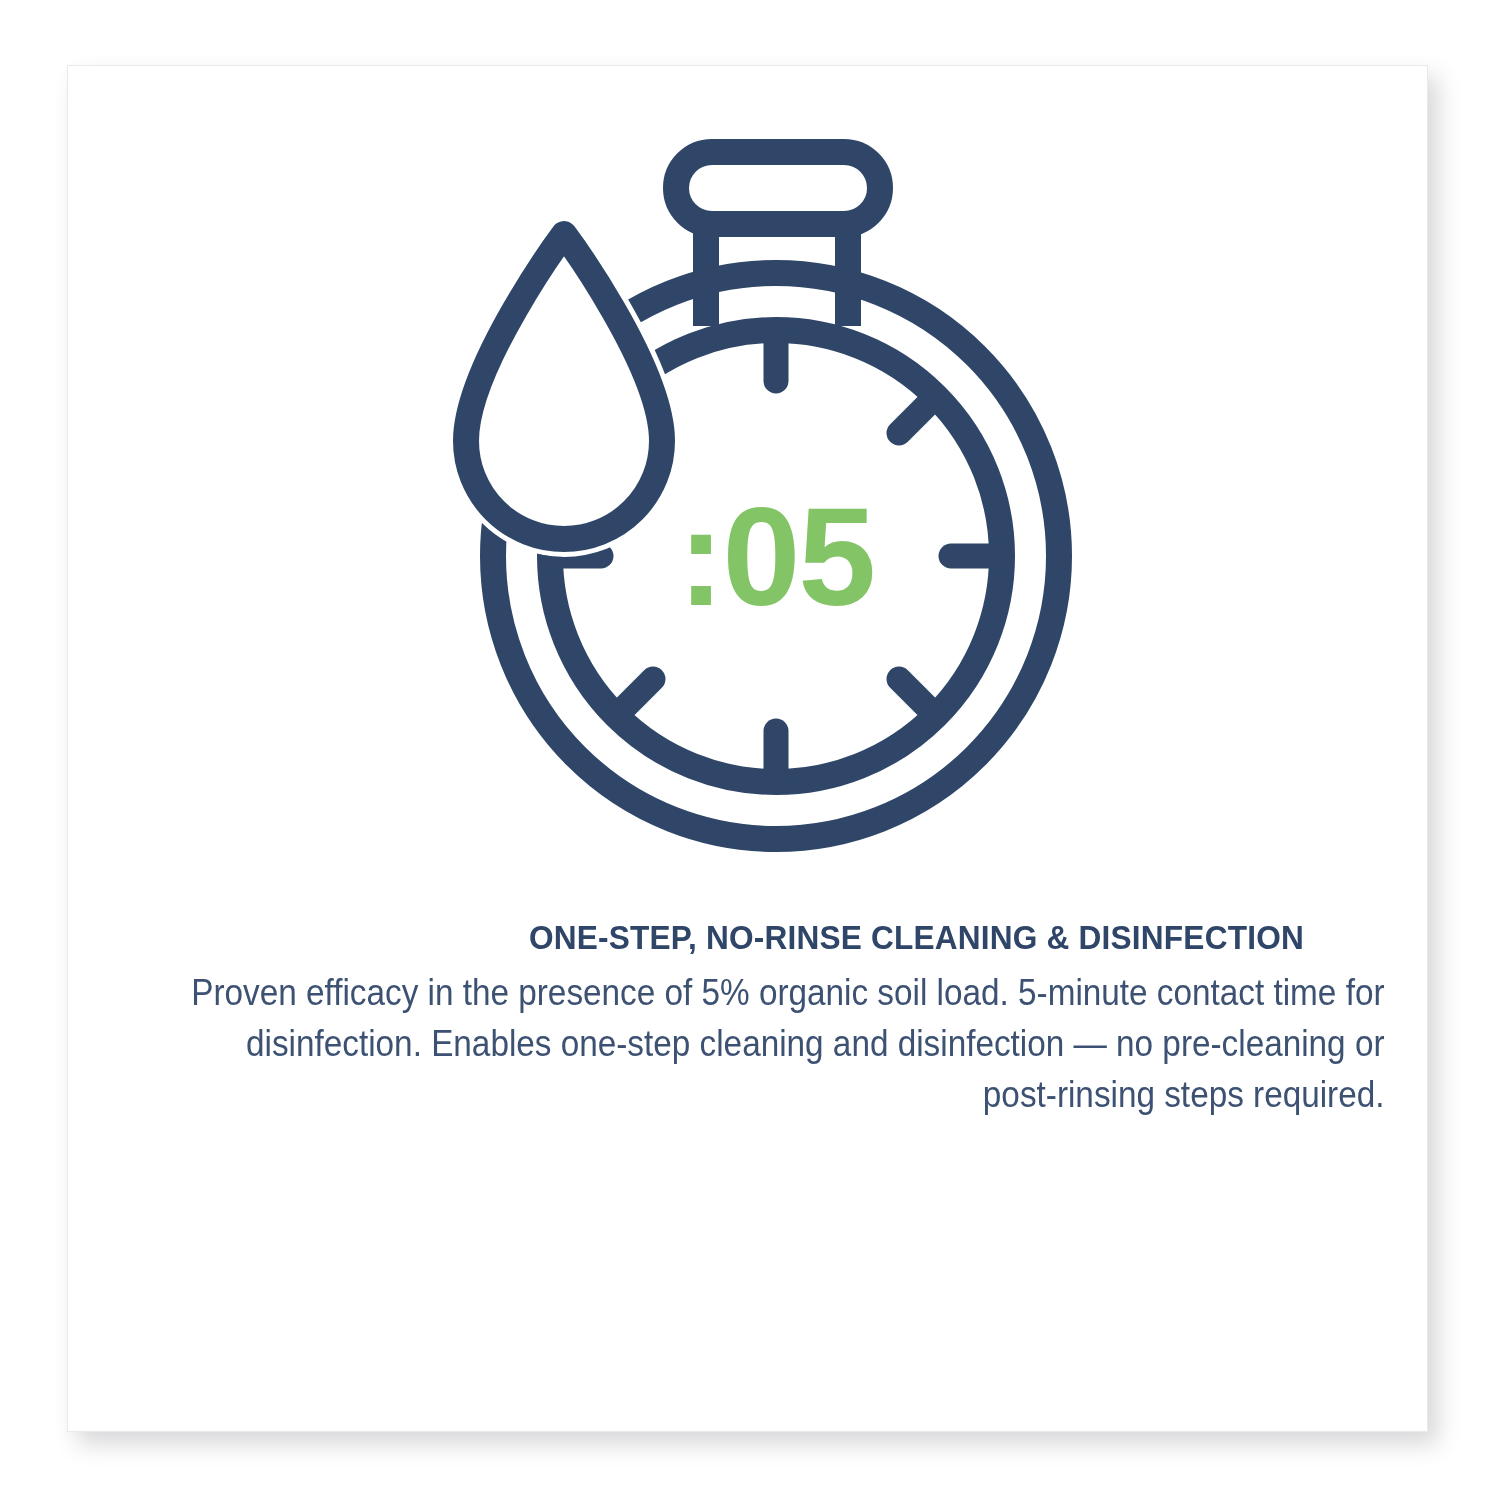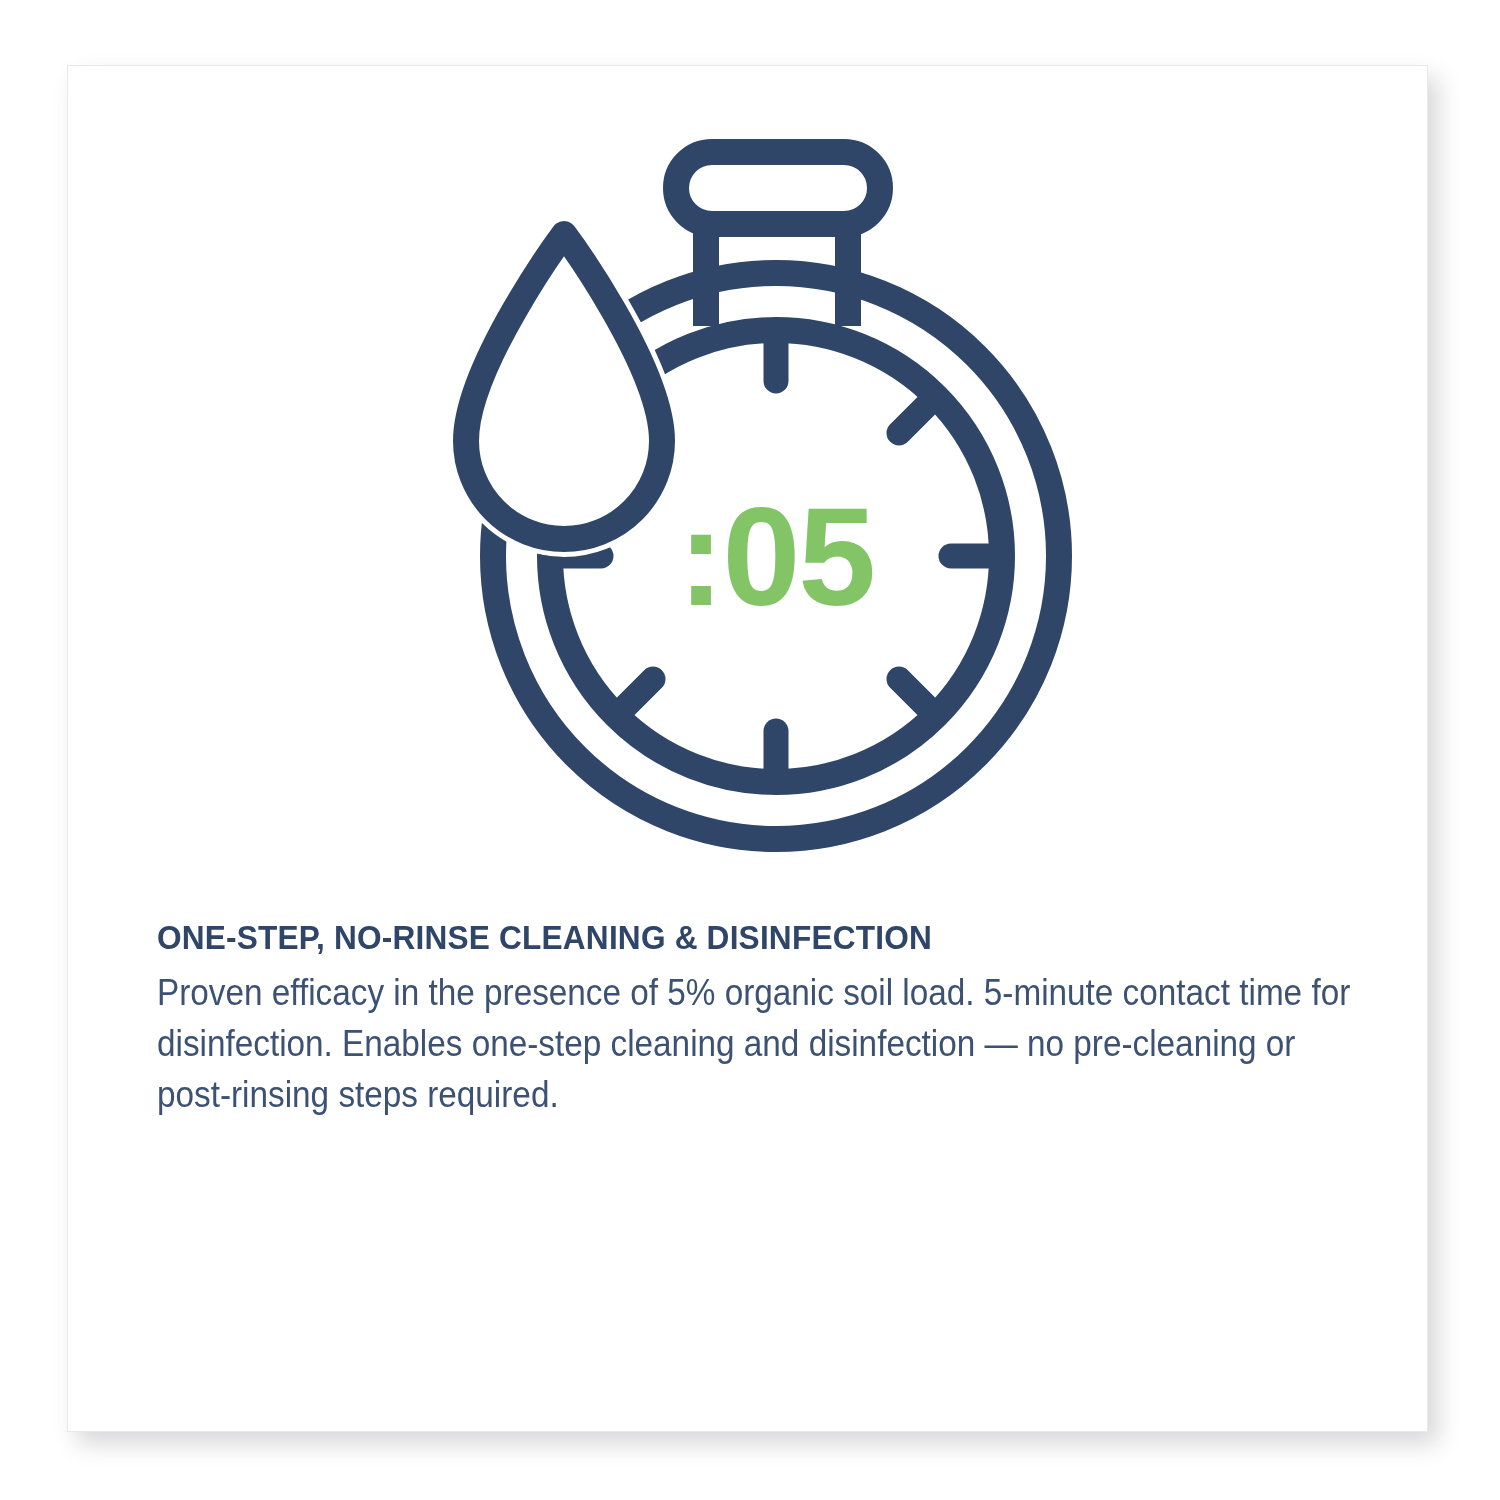--- a/index.html
+++ b/index.html
@@ -45,23 +45,24 @@
   }
   .icon-wrap svg {
     display: block;
     width: 100%;
     height: 100%;
   }
 
   
   .text-block {
     position: absolute;
-    left: 89px;   
+    left: 106px;   
     top: 852px;    
     width: 1215px;
+    text-align: right;
   }
 
   .feature-title {
     margin: 0 0 10px 0;
     color: #2f4668;
     font-family: "Liberation Sans", sans-serif;
     font-weight: bold;
     font-size: 34px;
     letter-spacing: 0.2px;
     line-height: 1.15;

